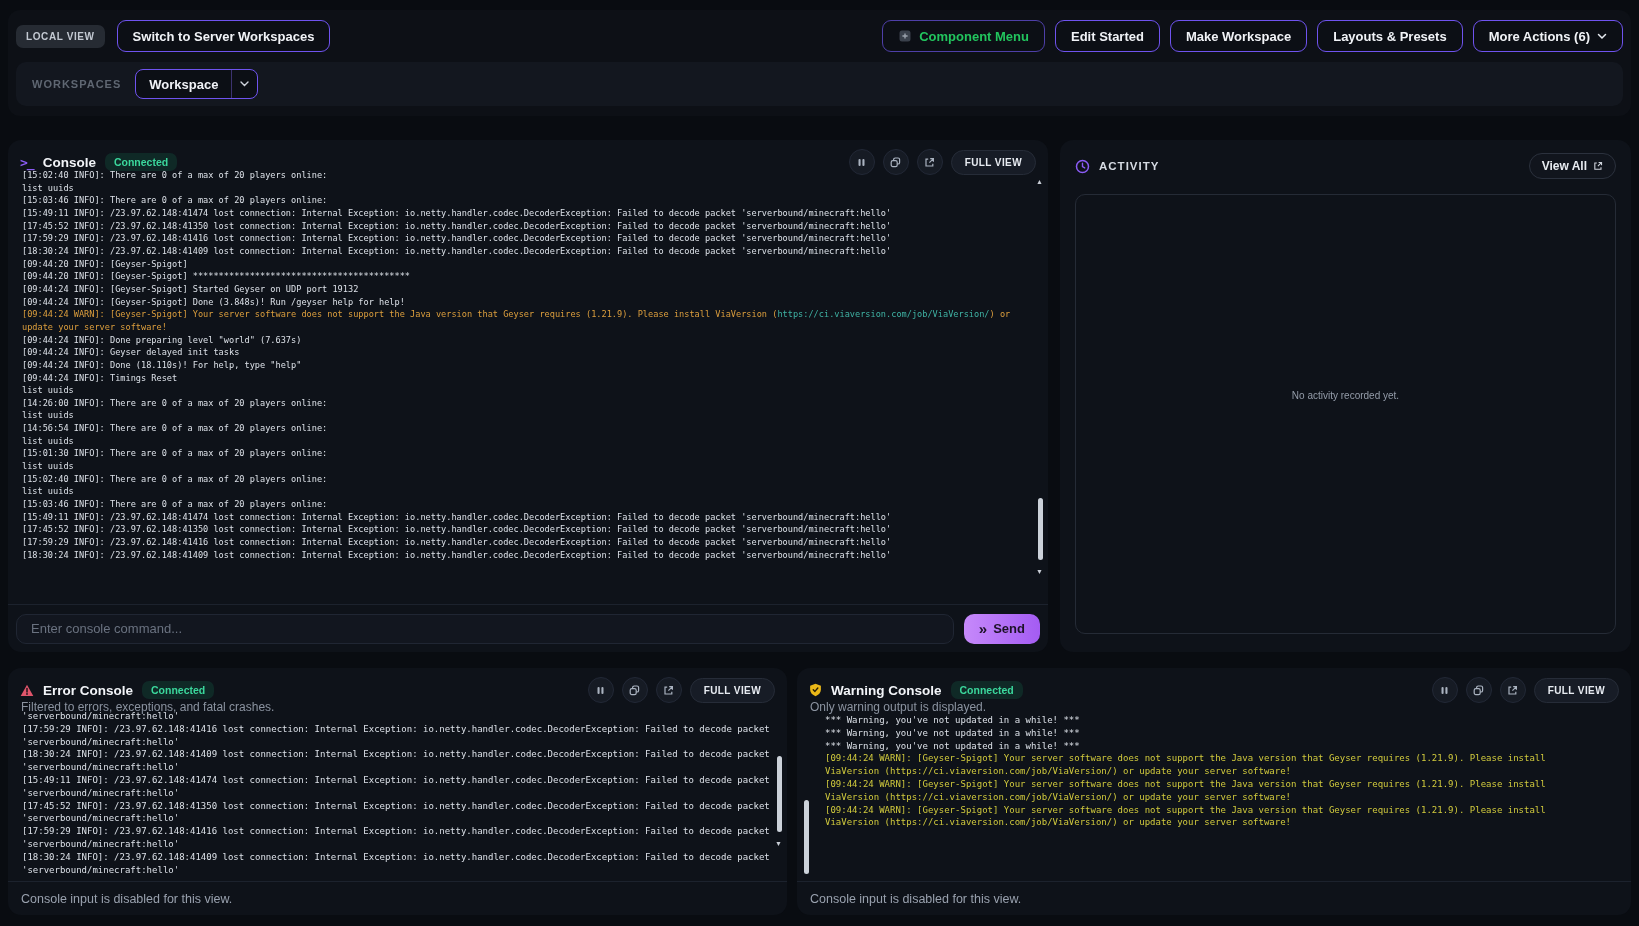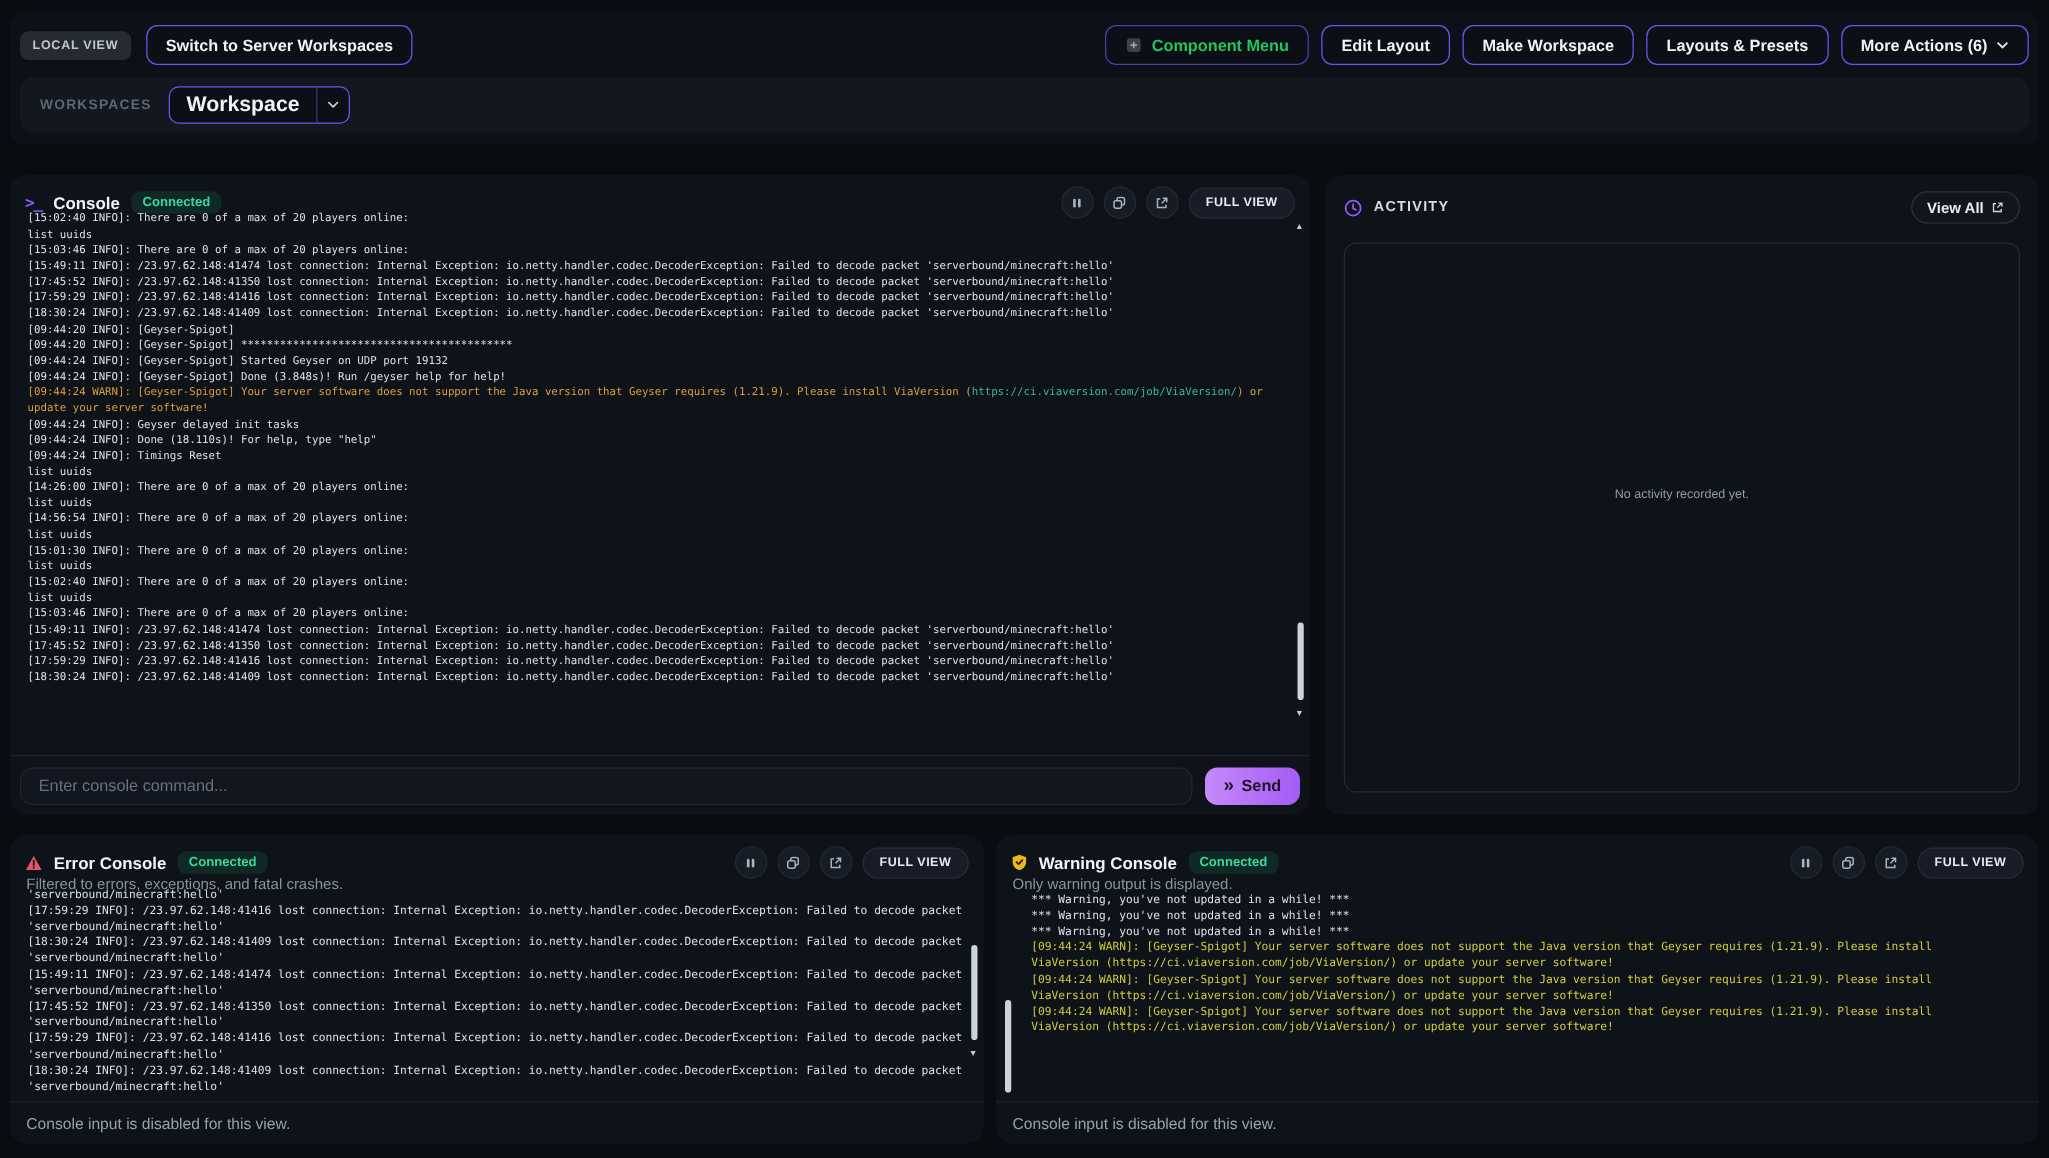--- a/index.html
+++ b/index.html
@@ -18,21 +18,21 @@
          color:#f1f3f7; font-size:13px; font-weight:bold; cursor:pointer; white-space:nowrap; }
   .btn.dim { color:#22c55e; border-color:#4e3fa8; }
   .toolbar-right { margin-left:auto; display:flex; gap:10px; align-items:center; }
   #workspaces-bar { position:absolute; left:8px; right:8px; top:52px; height:44px;
                     background:#13171f; border-radius:10px; display:flex; align-items:center;
                     padding:0 16px; gap:14px; }
   .ws-label { color:#5f6772; font-size:11px; font-weight:bold; letter-spacing:1px; }
   .ws-select { display:inline-flex; align-items:stretch; height:30px; border:1px solid #6f53ef;
                border-radius:8px; background:#0c0f15; overflow:hidden; cursor:pointer; }
   .ws-select .txt { display:flex; align-items:center; padding:0 13px; color:#f1f3f7;
-                    font-size:17px; font-weight:bold; }
+                    font-size:13px; font-weight:bold; }
   .ws-select .chev { display:flex; align-items:center; padding:0 8px; border-left:1px solid #3c3370; }
 
   
   .panel { position:absolute; background:#0e1219; border-radius:13px; }
   #console-panel { left:8px; top:140px; width:1040px; height:512px; }
   #activity-panel { left:1060px; top:140px; width:571px; height:512px; }
   #error-panel { left:8px; top:668px; width:779px; height:247px; }
   #warning-panel { left:797px; top:668px; width:834px; height:247px; }
 
   .panel-head { position:absolute; top:0; left:0; right:0; display:flex; align-items:center;
@@ -102,21 +102,21 @@
     <div class="toolbar-right">
       <button class="btn dim">
         <span>
           <svg width="14" height="14" viewBox="0 0 14 14">
               <rect x="1.5" y="1.5" width="11" height="11" rx="2.5" fill="#3a414c"></rect>
               <path d="M7 4.4 V9.6 M4.4 7 H9.6" stroke="#9aa2ad" stroke-width="1.4"></path>
             </svg>
         </span>
         <span>Component Menu</span>
       </button>
-      <button class="btn">Edit Layout</button>
+      <button class="btn">Edit Started</button>
       <button class="btn">Make Workspace</button>
       <button class="btn">Layouts &amp; Presets</button>
       <button class="btn">
         <span>More Actions (6)</span>
         <span>
           <svg width="10" height="7" viewBox="0 0 10 7">
               <path d="M1.5 1.5 L5 5 L8.5 1.5" stroke="#e7ebf1" stroke-width="1.5" fill="none" stroke-linecap="round"></path>
             </svg>
         </span>
       </button>
@@ -171,20 +171,21 @@
       <div class="log-line"><span style="color: rgb(220, 225, 232);">[15:49:11 INFO]: /23.97.62.148:41474 lost connection: Internal Exception: io.netty.handler.codec.DecoderException: Failed to decode packet 'serverbound/minecraft:hello'</span></div>
       <div class="log-line"><span style="color: rgb(220, 225, 232);">[17:45:52 INFO]: /23.97.62.148:41350 lost connection: Internal Exception: io.netty.handler.codec.DecoderException: Failed to decode packet 'serverbound/minecraft:hello'</span></div>
       <div class="log-line"><span style="color: rgb(220, 225, 232);">[17:59:29 INFO]: /23.97.62.148:41416 lost connection: Internal Exception: io.netty.handler.codec.DecoderException: Failed to decode packet 'serverbound/minecraft:hello'</span></div>
       <div class="log-line"><span style="color: rgb(220, 225, 232);">[18:30:24 INFO]: /23.97.62.148:41409 lost connection: Internal Exception: io.netty.handler.codec.DecoderException: Failed to decode packet 'serverbound/minecraft:hello'</span></div>
       <div class="log-line"><span style="color: rgb(220, 225, 232);">[09:44:20 INFO]: [Geyser-Spigot]</span></div>
       <div class="log-line"><span style="color: rgb(220, 225, 232);">[09:44:20 INFO]: [Geyser-Spigot] ******************************************</span></div>
       <div class="log-line"><span style="color: rgb(220, 225, 232);">[09:44:24 INFO]: [Geyser-Spigot] Started Geyser on UDP port 19132</span></div>
       <div class="log-line"><span style="color: rgb(220, 225, 232);">[09:44:24 INFO]: [Geyser-Spigot] Done (3.848s)! Run /geyser help for help!</span></div>
       <div class="log-line"><span style="color: rgb(221, 159, 61);">[09:44:24 WARN]: [Geyser-Spigot] Your server software does not support the Java version that Geyser requires (1.21.9). Please install ViaVersion (</span><span style="color: rgb(63, 179, 164);">https://ci.viaversion.com/job/ViaVersion/</span><span style="color: rgb(221, 159, 61);">) or</span></div>
       <div class="log-line"><span style="color: rgb(221, 159, 61);">update your server software!</span></div>
+      <div class="log-line"><span style="color: rgb(220, 225, 232);">[09:44:24 INFO]: Done preparing level "world" (7.637s)</span></div>
       <div class="log-line"><span style="color: rgb(220, 225, 232);">[09:44:24 INFO]: Geyser delayed init tasks</span></div>
       <div class="log-line"><span style="color: rgb(220, 225, 232);">[09:44:24 INFO]: Done (18.110s)! For help, type "help"</span></div>
       <div class="log-line"><span style="color: rgb(220, 225, 232);">[09:44:24 INFO]: Timings Reset</span></div>
       <div class="log-line"><span style="color: rgb(220, 225, 232);">list uuids</span></div>
       <div class="log-line"><span style="color: rgb(220, 225, 232);">[14:26:00 INFO]: There are 0 of a max of 20 players online:</span></div>
       <div class="log-line"><span style="color: rgb(220, 225, 232);">list uuids</span></div>
       <div class="log-line"><span style="color: rgb(220, 225, 232);">[14:56:54 INFO]: There are 0 of a max of 20 players online:</span></div>
       <div class="log-line"><span style="color: rgb(220, 225, 232);">list uuids</span></div>
       <div class="log-line"><span style="color: rgb(220, 225, 232);">[15:01:30 INFO]: There are 0 of a max of 20 players online:</span></div>
       <div class="log-line"><span style="color: rgb(220, 225, 232);">list uuids</span></div>

